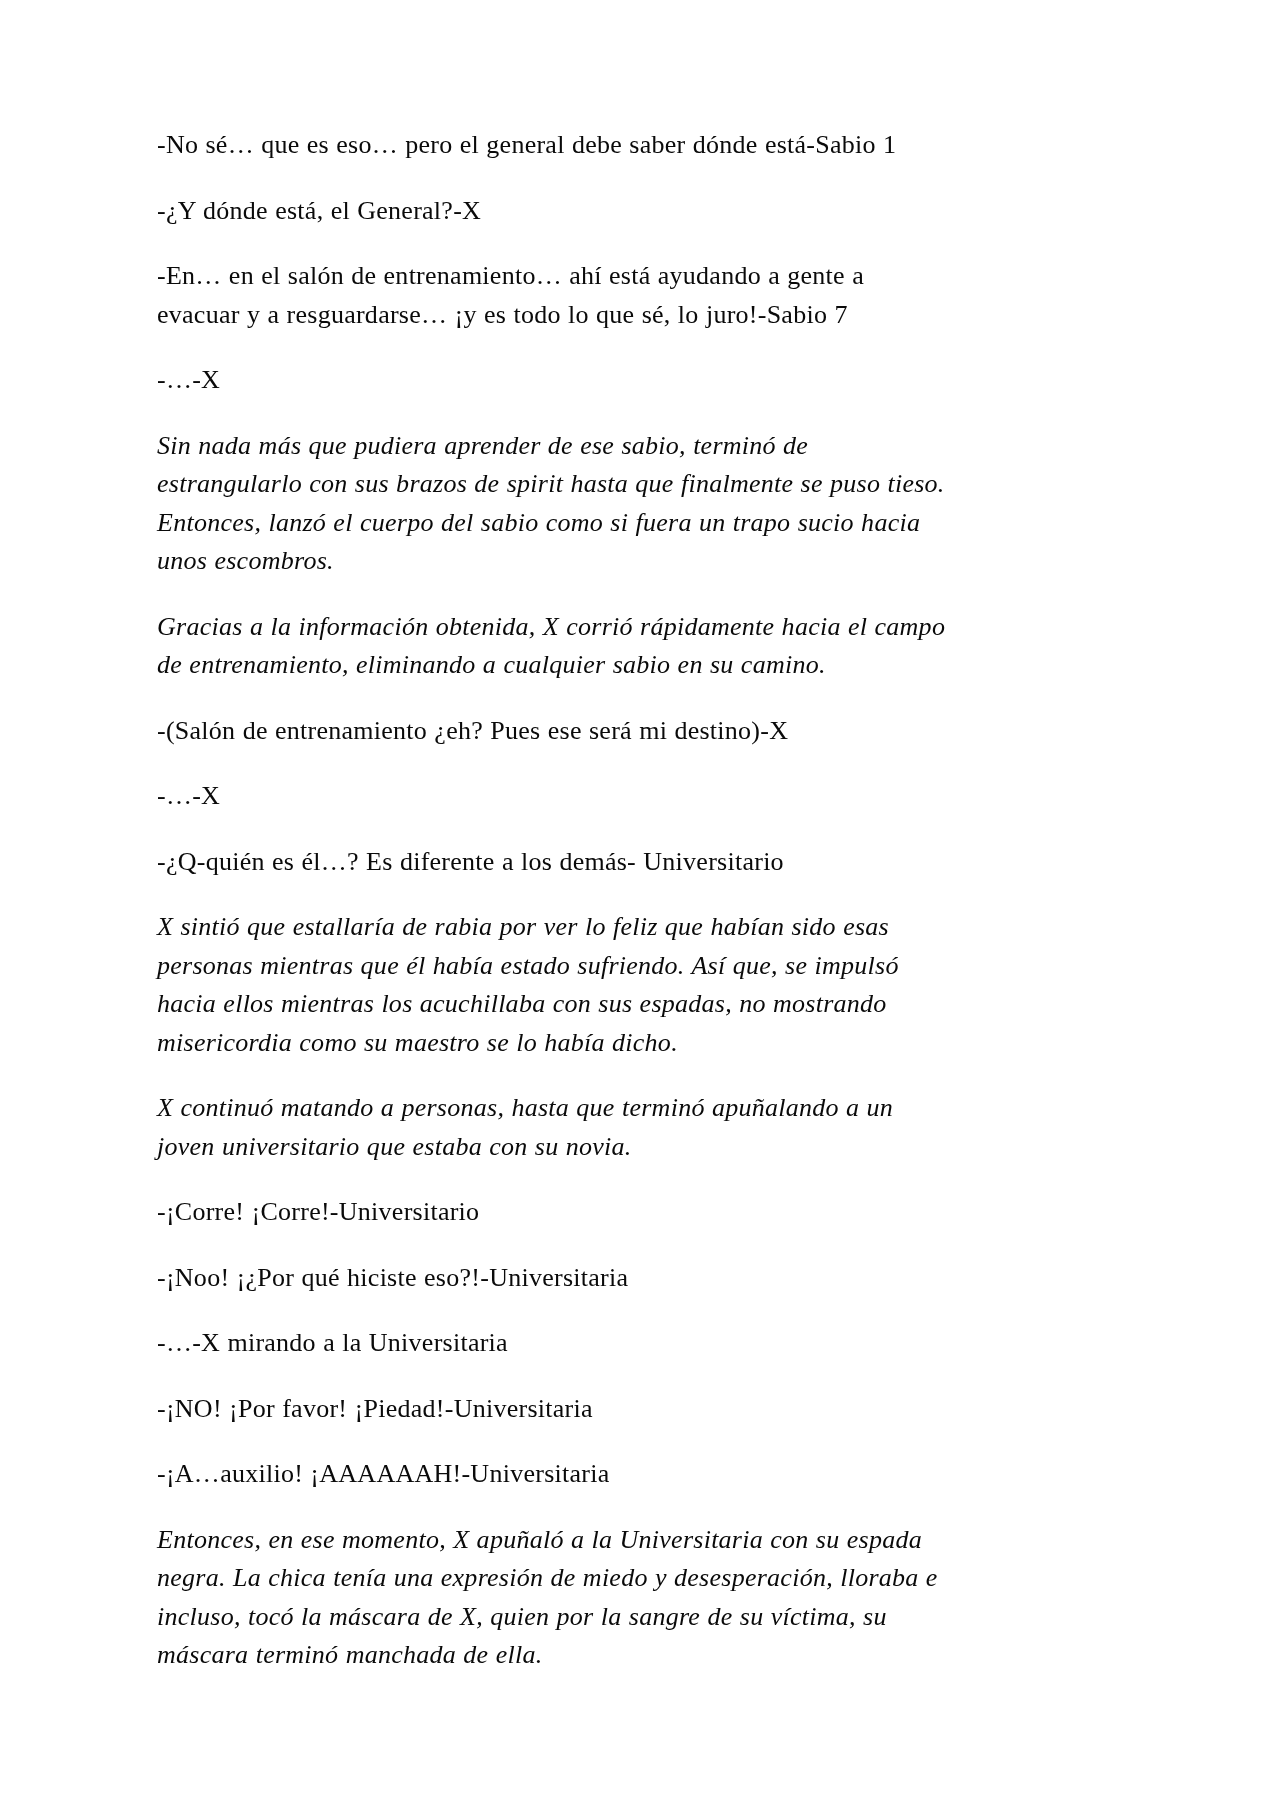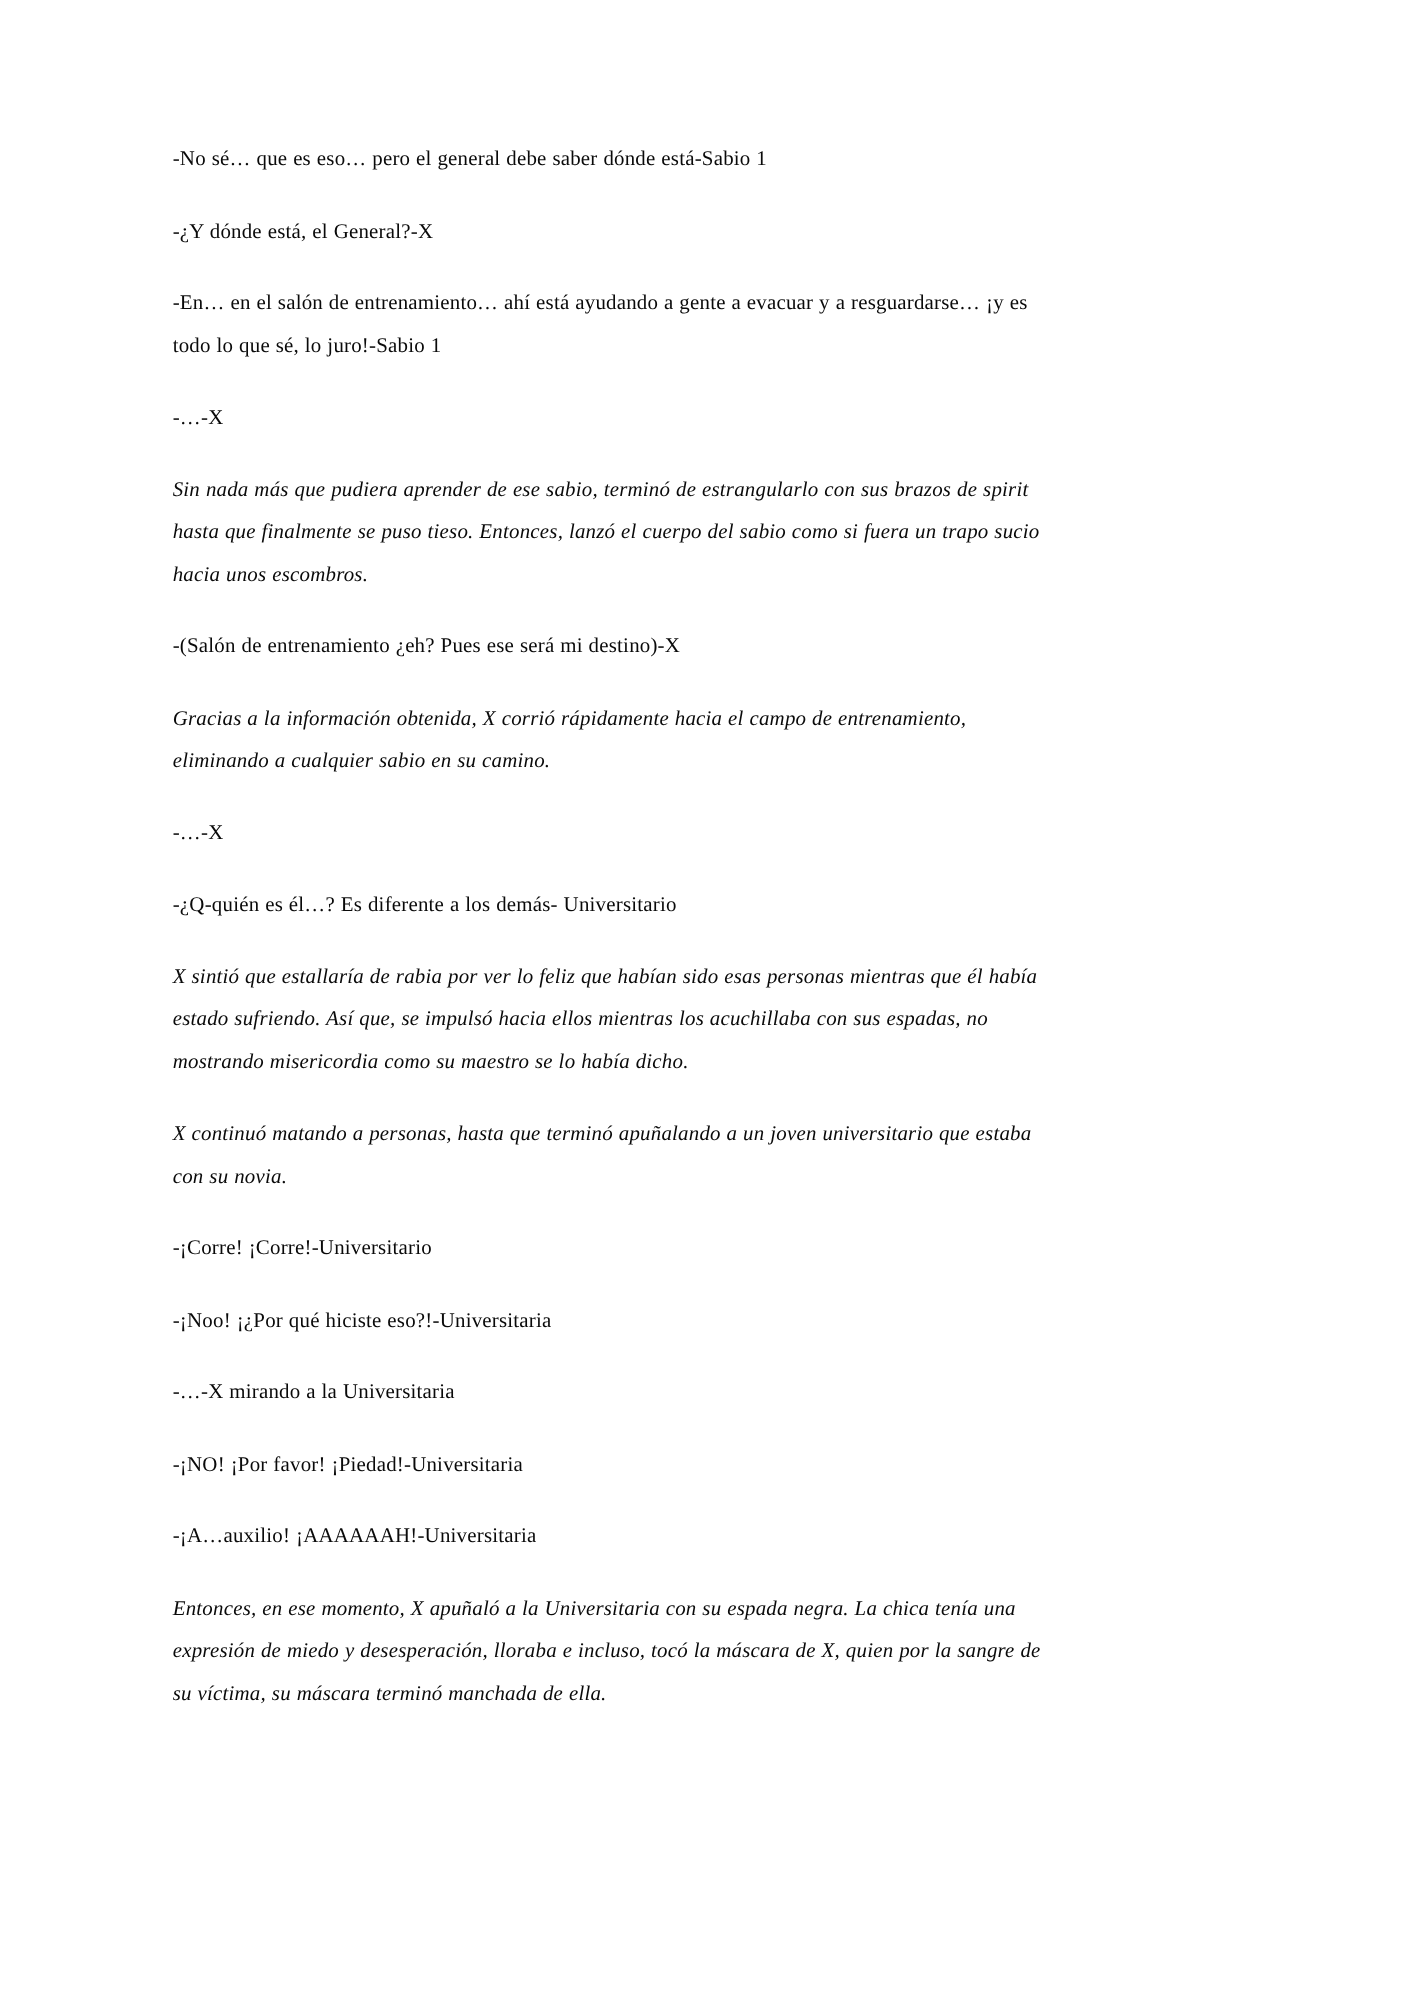--- a/index.html
+++ b/index.html
@@ -18,21 +18,21 @@
     box-sizing: border-box;
   }
   .text-column {
     position: absolute;
     left: 157px;
     top: 126px;
     width: 795px;
   }
   .para {
     font-family: "Liberation Serif", "DejaVu Serif", serif;
-    font-size: 19px;
+    font-size: 26px;
     line-height: 38.5px;
     color: #0a0a0a;
     margin: 0 0 27px 0;
     text-align: left;
     letter-spacing: 0.01em;
     word-spacing: 0.02em;
     -webkit-font-smoothing: antialiased;
   }
   .para.dialogue {
     font-style: normal;
@@ -44,25 +44,25 @@
     margin-bottom: 0;
   }
 </style>
 </head>
 <body>
 
 <div class="page">
   <div class="text-column" id="text-column">
   <p class="para dialogue">-No sé… que es eso… pero el general debe saber dónde está-Sabio 1</p>
       <p class="para dialogue">-¿Y dónde está, el General?-X</p>
-      <p class="para dialogue">-En… en el salón de entrenamiento… ahí está ayudando a gente a evacuar y a resguardarse… ¡y es todo lo que sé, lo juro!-Sabio 1</p>
+      <p class="para dialogue">-En… en el salón de entrenamiento… ahí está ayudando a gente a evacuar y a resguardarse… ¡y es todo lo que sé, lo juro!-Sabio 7</p>
       <p class="para dialogue">-…-X</p>
       <p class="para narration">Sin nada más que pudiera aprender de ese sabio, terminó de estrangularlo con sus brazos de spirit hasta que finalmente se puso tieso. Entonces, lanzó el cuerpo del sabio como si fuera un trapo sucio hacia unos escombros.</p>
+      <p class="para narration">Gracias a la información obtenida, X corrió rápidamente hacia el campo de entrenamiento, eliminando a cualquier sabio en su camino.</p>
       <p class="para dialogue">-(Salón de entrenamiento ¿eh? Pues ese será mi destino)-X</p>
-      <p class="para narration">Gracias a la información obtenida, X corrió rápidamente hacia el campo de entrenamiento, eliminando a cualquier sabio en su camino.</p>
       <p class="para dialogue">-…-X</p>
       <p class="para dialogue">-¿Q-quién es él…? Es diferente a los demás- Universitario</p>
       <p class="para narration">X sintió que estallaría de rabia por ver lo feliz que habían sido esas personas mientras que él había estado sufriendo. Así que, se impulsó hacia ellos mientras los acuchillaba con sus espadas, no mostrando misericordia como su maestro se lo había dicho.</p>
       <p class="para narration">X continuó matando a personas, hasta que terminó apuñalando a un joven universitario que estaba con su novia.</p>
       <p class="para dialogue">-¡Corre! ¡Corre!-Universitario</p>
       <p class="para dialogue">-¡Noo! ¡¿Por qué hiciste eso?!-Universitaria</p>
       <p class="para dialogue">-…-X mirando a la Universitaria</p>
       <p class="para dialogue">-¡NO! ¡Por favor! ¡Piedad!-Universitaria</p>
       <p class="para dialogue">-¡A…auxilio! ¡AAAAAAH!-Universitaria</p>
       <p class="para narration">Entonces, en ese momento, X apuñaló a la Universitaria con su espada negra. La chica tenía una expresión de miedo y desesperación, lloraba e incluso, tocó la máscara de X, quien por la sangre de su víctima, su máscara terminó manchada de ella.</p>

